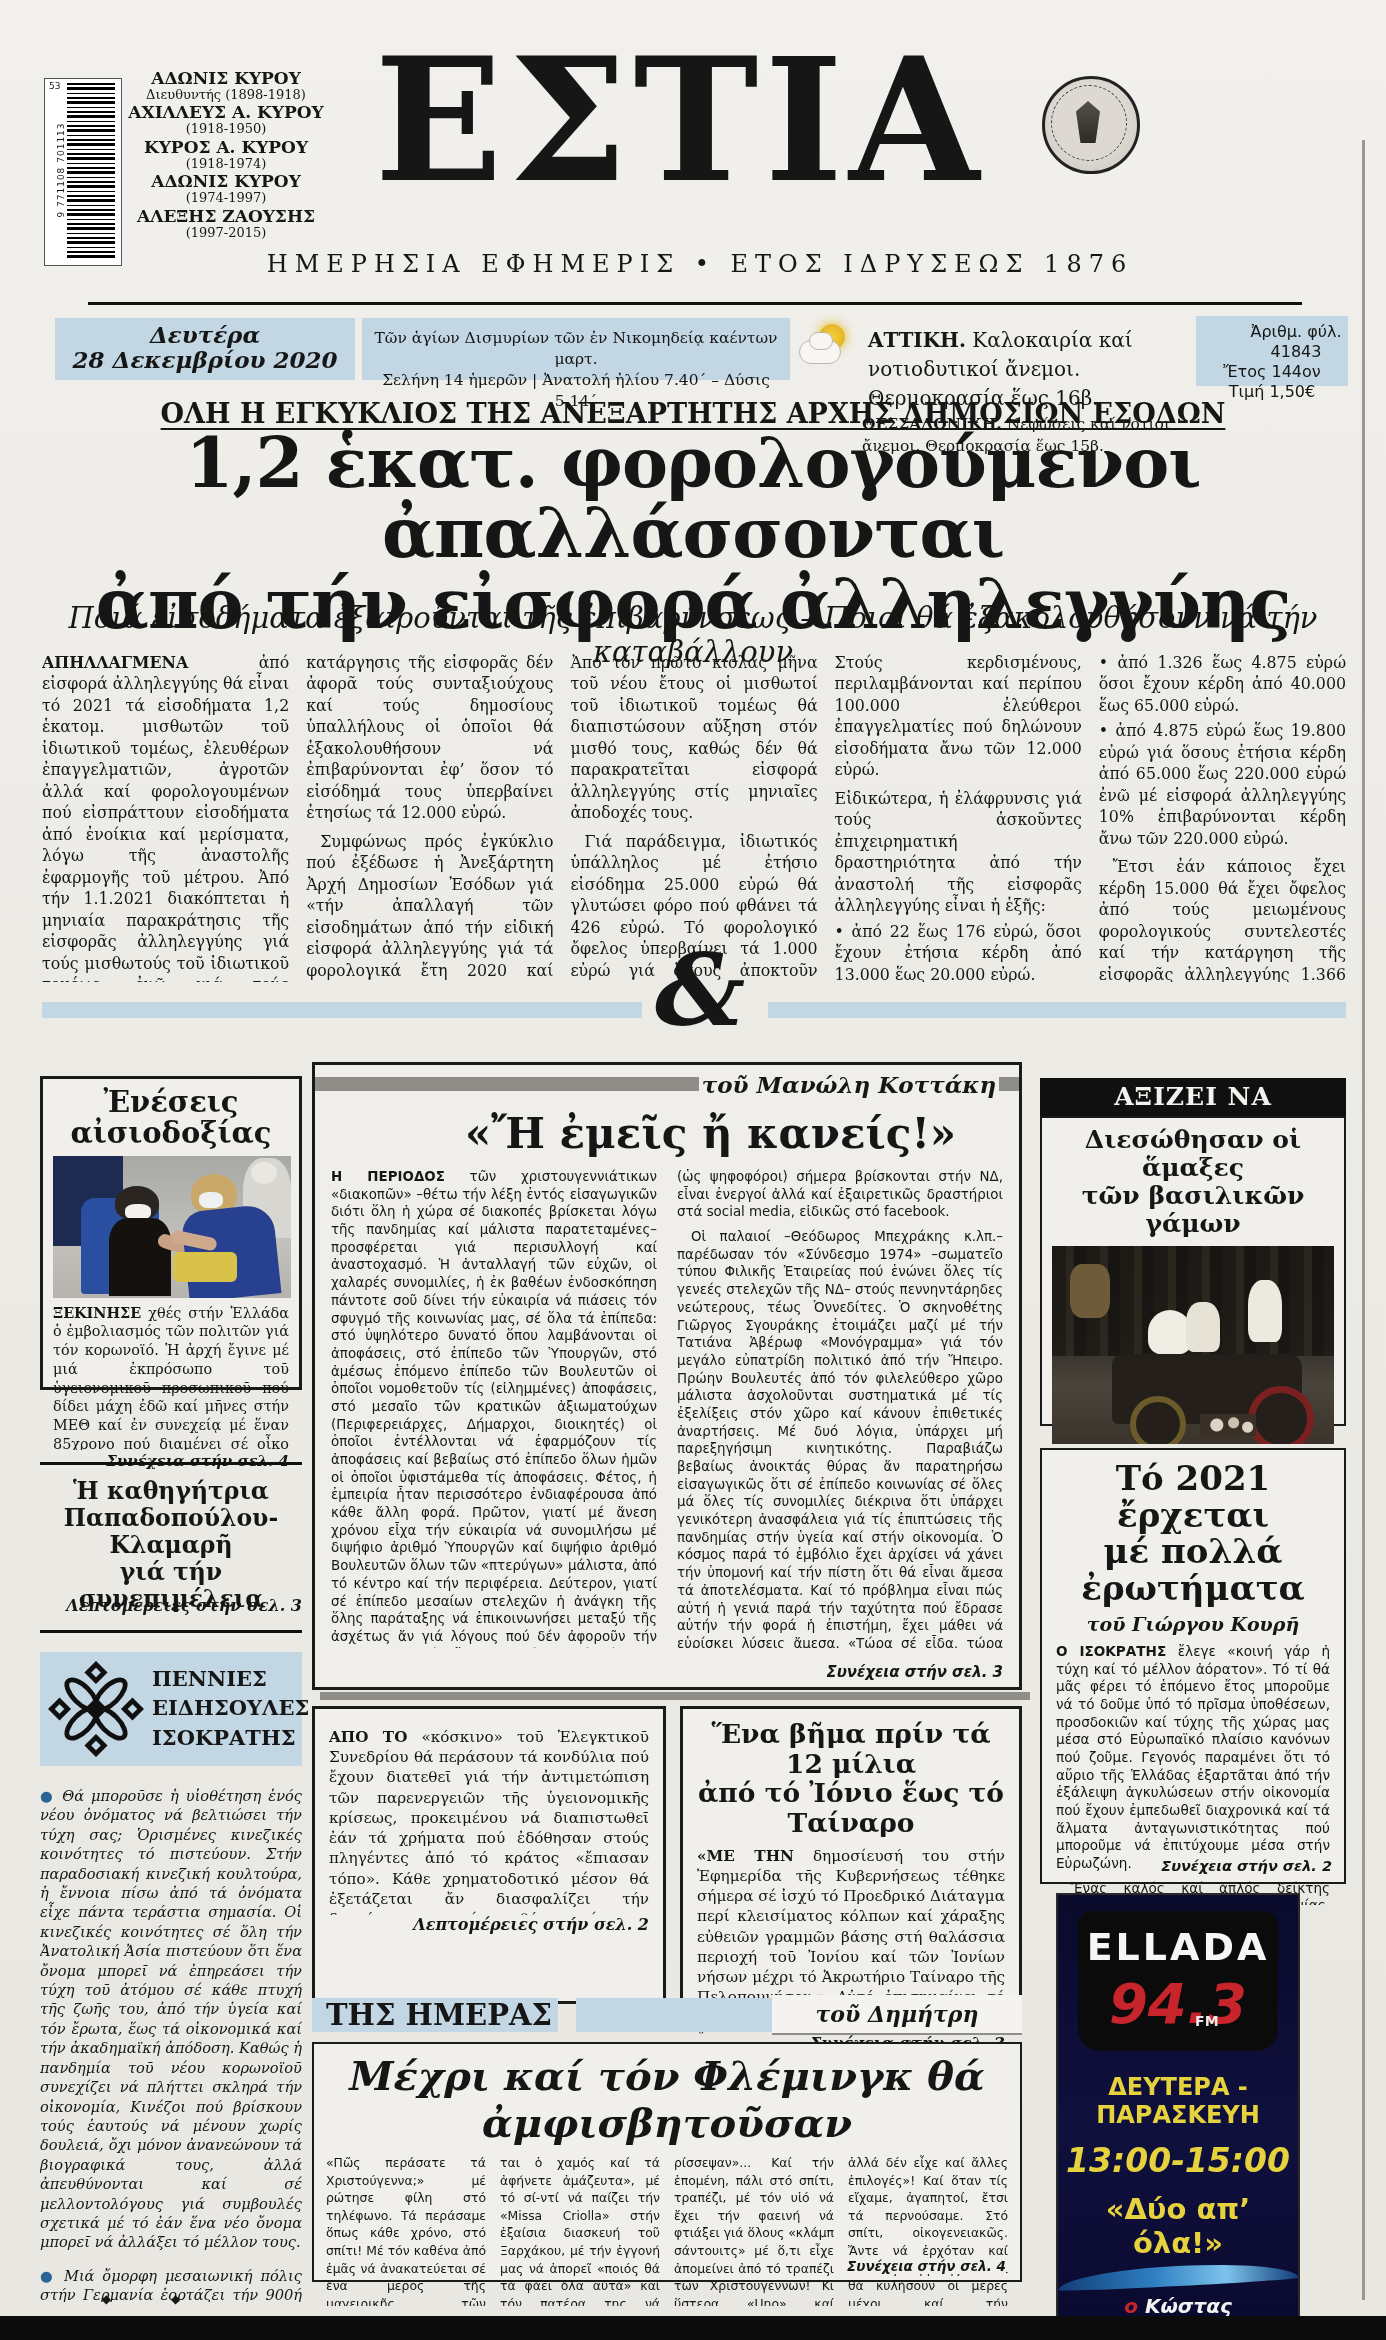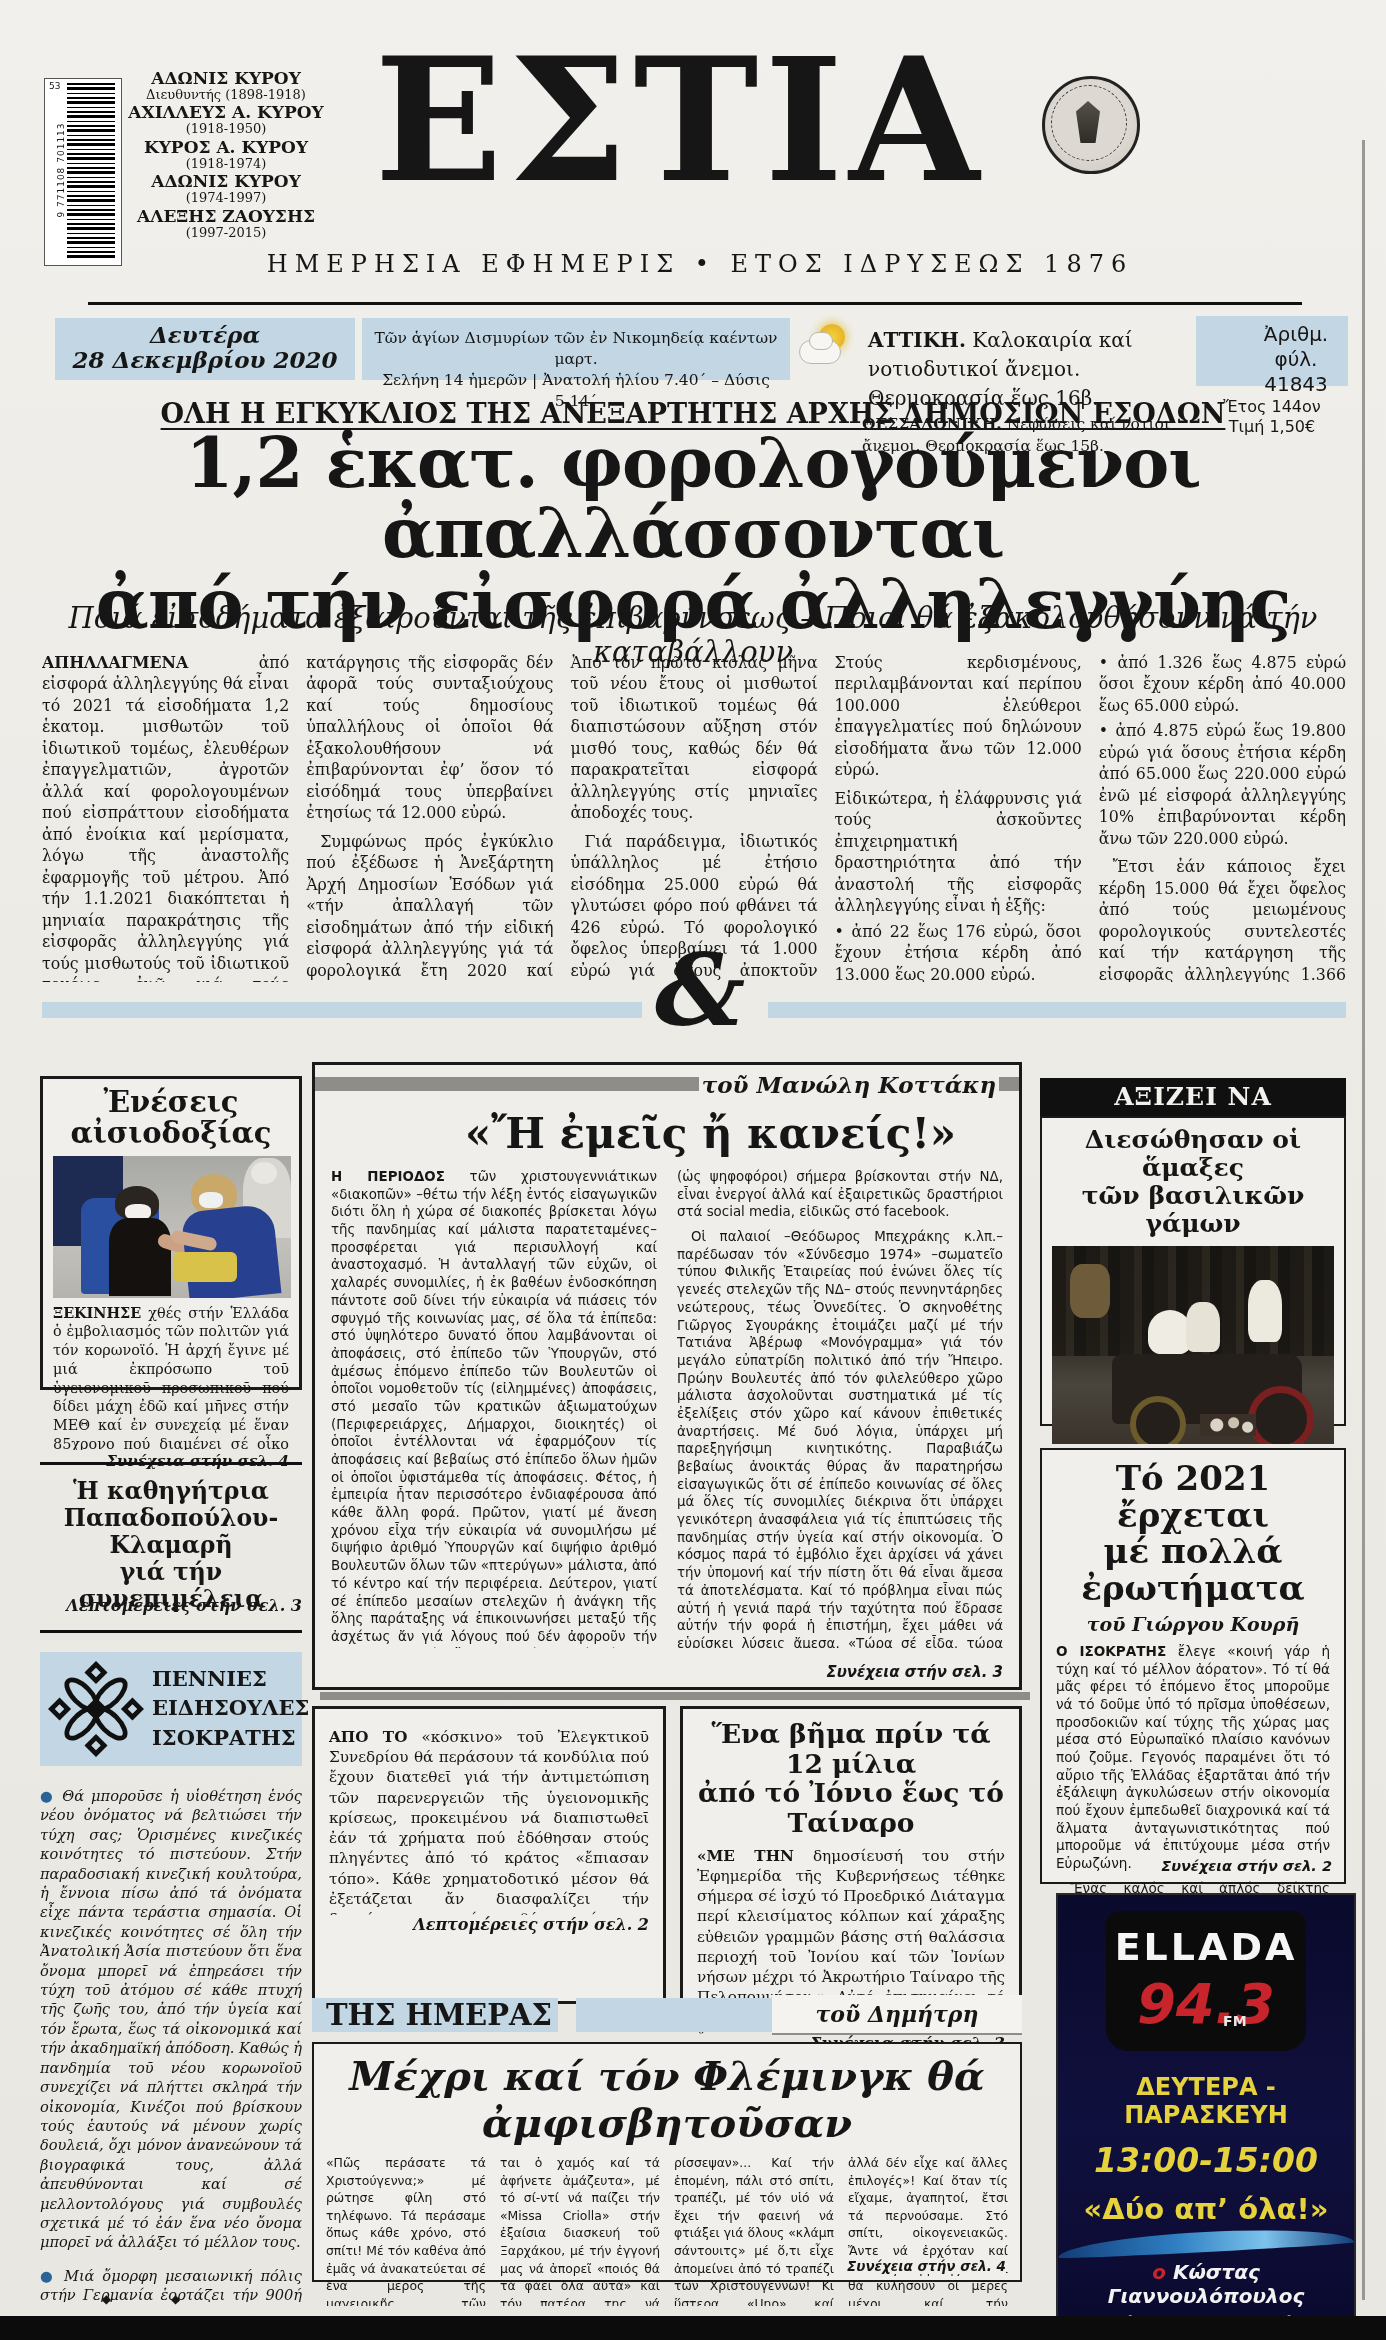--- a/index.html
+++ b/index.html
@@ -70,21 +70,21 @@
     <div class="abs" style="left:2px;top:18px;width:40px;height:22px;border-radius:14px;background:#f7f6f2;border:1px solid #b9b6ae;"></div>
     <div class="abs" style="left:12px;top:10px;width:22px;height:16px;border-radius:10px;background:#f7f6f2;border:1px solid #b9b6ae;"></div>
   </div>
 
   <div class="abs" style="left:862px;top:320px;width:328px;height:62px;padding-top:6px;box-sizing:border-box;">
     <div style="font-size:20px;line-height:1.45;margin-left:6px;"><span class="b">ΑΤΤΙΚΗ.</span><span> Καλοκαιρία καί νοτιοδυτικοί ἄνεμοι. Θερμοκρασία ἕως 16β.</span></div>
     <div style="font-size:15.5px;line-height:1.45;"><span class="b">ΘΕΣΣΑΛΟΝΙΚΗ.</span><span> Νεφώσεις καί νότιοι ἄνεμοι. Θερμοκρασία ἕως 15β.</span></div>
   </div>
 
   <div class="abs blue c sans" style="left:1196px;top:316px;width:152px;height:70px;padding-top:6px;box-sizing:border-box;">
-    <div style="font-size:20px;line-height:1.25;padding-left:48px;">Ἀριθμ. φύλ. 41843</div>
+    <div style="font-size:16px;line-height:1.25;padding-left:48px;">Ἀριθμ. φύλ. 41843</div>
     <div style="font-size:16px;line-height:1.25;">Ἔτος 144ον</div>
     <div style="font-size:16px;line-height:1.25;">Τιμή 1,50€</div>
   </div>
 
   <div class="abs c b" style="left:0;top:398px;width:1386px;font-size:27px;">
     <span style="text-decoration:underline;text-underline-offset:5px;text-decoration-thickness:2px;">ΟΛΗ Η ΕΓΚΥΚΛΙΟΣ ΤΗΣ ΑΝΕΞΑΡΤΗΤΗΣ ΑΡΧΗΣ ΔΗΜΟΣΙΩΝ ΕΣΟΔΩΝ</span>
   </div>
 
   <div class="abs c b" style="left:0;top:428px;width:1386px;line-height:1.02;letter-spacing:-1px;">
     <div style="font-size:69px;">1,2 ἑκατ. φορολογούμενοι ἀπαλλάσσονται</div>
@@ -253,21 +253,21 @@
     <div class="c b" style="font-size:26.5px;line-height:1.12;">
       <div>Ἕνα βῆμα πρίν τά 12 μίλια</div>
       <div>ἀπό τό Ἰόνιο ἕως τό Ταίναρο</div>
     </div>
     <div class="col j" style="font-size:15.2px;line-height:1.33;height:188px;margin-top:8px;">
       <span class="lead-w">«ΜΕ ΤΗΝ</span><span> δημοσίευσή του στήν Ἐφημερίδα τῆς Κυβερνήσεως τέθηκε σήμερα σέ ἰσχύ τό Προεδρικό Διάταγμα περί κλεισίματος κόλπων καί χάραξης εὐθειῶν γραμμῶν βάσης στή θαλάσσια περιοχή τοῦ Ἰονίου καί τῶν Ἰονίων νήσων μέχρι τό Ἀκρωτήριο Ταίναρο τῆς Πελοποννήσου.» Αὐτό ἐπισημαίνει τό Ὑπουργεῖο Ἐξωτερικῶν, σημειώνοντας ὅτι «τό Προεδρικό Διάταγμα ἐπισημαίνει ὅτι ἡ Ἑλλάδα ἐπιφυλάσσεται γιά</span>
     </div>
     <div class="cont" style="font-size:16px;">Συνέχεια στήν σελ. 3</div>
   </div>
 
-  <div class="abs" style="left:1056px;top:1893px;width:300px;height:432px;background:linear-gradient(180deg,#0a0a2c 0%,#10103e 55%,#0a0a30 100%);border:2px solid #2a2a2a;box-sizing:border-box;text-align:center;">
+  <div class="abs" style="left:1056px;top:1893px;width:244px;height:432px;background:linear-gradient(180deg,#0a0a2c 0%,#10103e 55%,#0a0a30 100%);border:2px solid #2a2a2a;box-sizing:border-box;text-align:center;">
     <div style="margin:16px auto 0 auto;width:200px;height:140px;background:#0b0b0b;border-radius:14px 14px 22px 22px;position:relative;">
       <div class="sans b" style="color:#f5f5f5;font-size:38px;letter-spacing:3px;padding-top:14px;">ELLADA</div>
       <div style="position:relative;height:70px;">
         <span class="sans b i" style="color:#c8242b;font-size:56px;line-height:70px;">94.3</span>
         <span class="sans b" style="color:#e8e8e8;font-size:14px;position:absolute;margin-left:-52px;margin-top:44px;">FM</span>
       </div>
     </div>
     <div class="sans b" style="color:#e6d23c;font-size:24px;margin-top:22px;">ΔΕΥΤΕΡΑ - ΠΑΡΑΣΚΕΥΗ</div>
     <div class="sans b i" style="color:#e6d23c;font-size:33px;margin-top:12px;">13:00-15:00</div>
     <div class="sans b" style="color:#e6d23c;font-size:29px;margin-top:12px;">«Δύο απ’ όλα!»</div>

